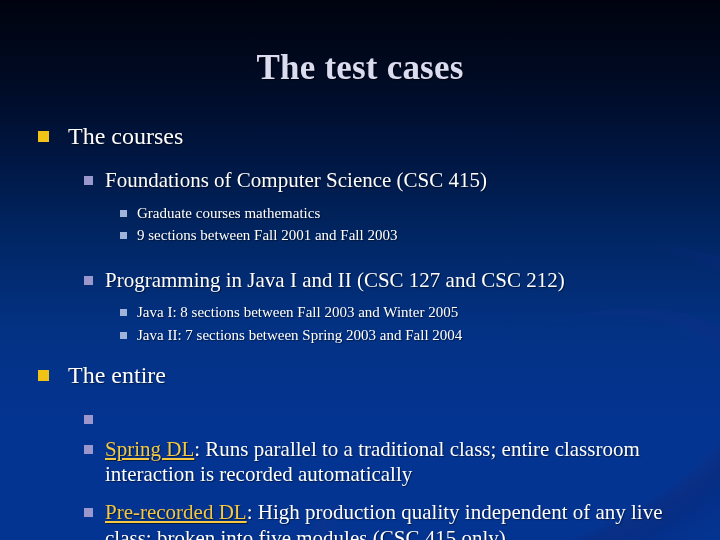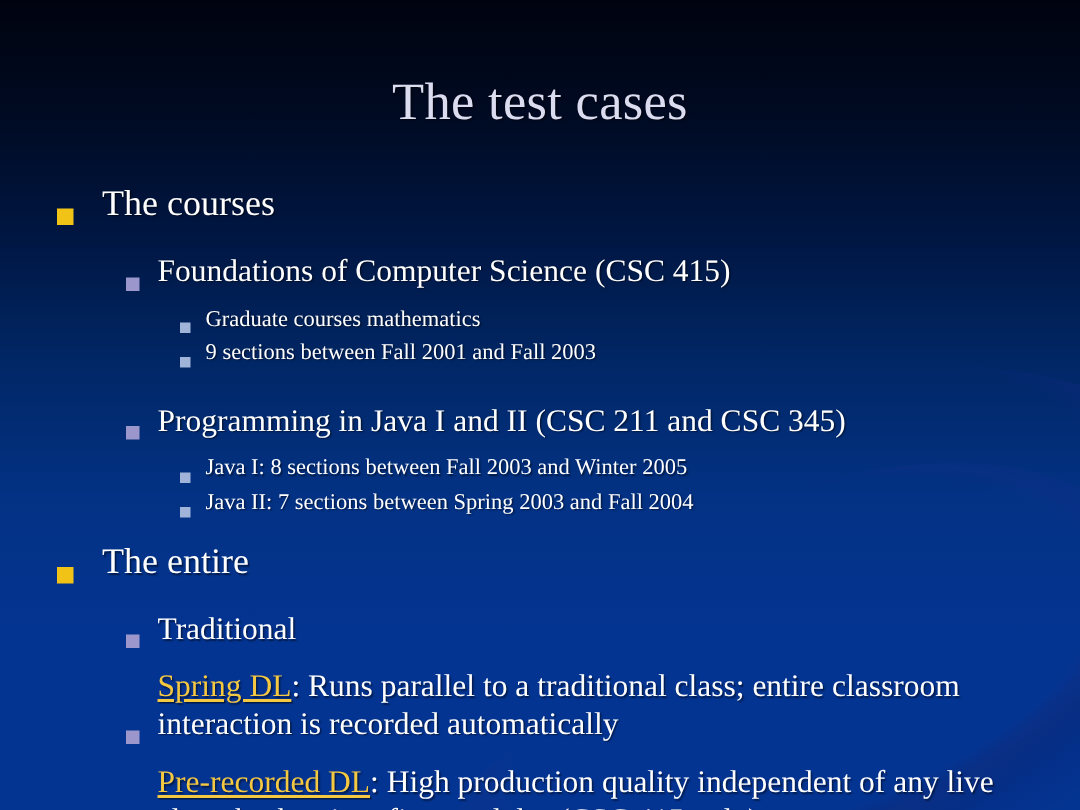--- a/index.html
+++ b/index.html
@@ -69,39 +69,39 @@
   }
 
   
   .title {
     position: absolute;
     left: 0;
     top: 50px;
     width: 720px;
     text-align: center;
     font-size: 35px;
-    font-weight: normal;
+    font-weight: bold;
     line-height: 1.05;
     color: #dcdcf0;
     letter-spacing: 0.2px;
     text-shadow: 1px 1px 1px rgba(0,0,0,0.55);
   }
 
   
   .body {
     position: absolute;
     left: 38px;
     top: 122px;
     width: 650px;
     color: #ffffff;
   }
 
   .lvl {
     display: flex;
-    align-items: flex-end;
+    align-items: flex-start;
     text-shadow: 1px 1px 1px rgba(0,0,0,0.5);
   }
 
   .bullet {
     flex: 0 0 auto;
     display: inline-block;
   }
   .text {
     flex: 1 1 auto;
   }
@@ -197,21 +197,21 @@
 
       <div class="lvl lvl3">
         <span class="bullet"></span>
         <span class="text">9 sections between Fall 2001 and Fall 2003</span>
       </div>
 
       <div class="gap-lg"></div>
 
       <div class="lvl lvl2">
         <span class="bullet"></span>
-        <span class="text">Programming in Java I and II (CSC 211 and CSC 345)</span>
+        <span class="text">Programming in Java I and II (CSC 127 and CSC 212)</span>
       </div>
 
       <div class="gap-sm"></div>
 
       <div class="lvl lvl3">
         <span class="bullet"></span>
         <span class="text">Java I: 8 sections between Fall 2003 and Winter 2005</span>
       </div>
 
       <div class="lvl lvl3">
@@ -227,23 +227,20 @@
 
       <div class="lvl lvl1">
         <span class="bullet"></span>
         <span class="text">The entire</span>
       </div>
 
       <div class="gap-md"></div>
 
       <div class="lvl lvl2">
         <span class="bullet"></span>
-        <span class="text">
-          <span>Traditional</span>
-        </span>
       </div>
 
       <div class="gap-sm"></div>
 
       <div class="lvl lvl2">
         <span class="bullet"></span>
         <span class="text"><span class="link">Spring DL</span><span>: Runs parallel to a traditional class; entire classroom interaction is recorded automatically</span>
         </span>
       </div>
 

